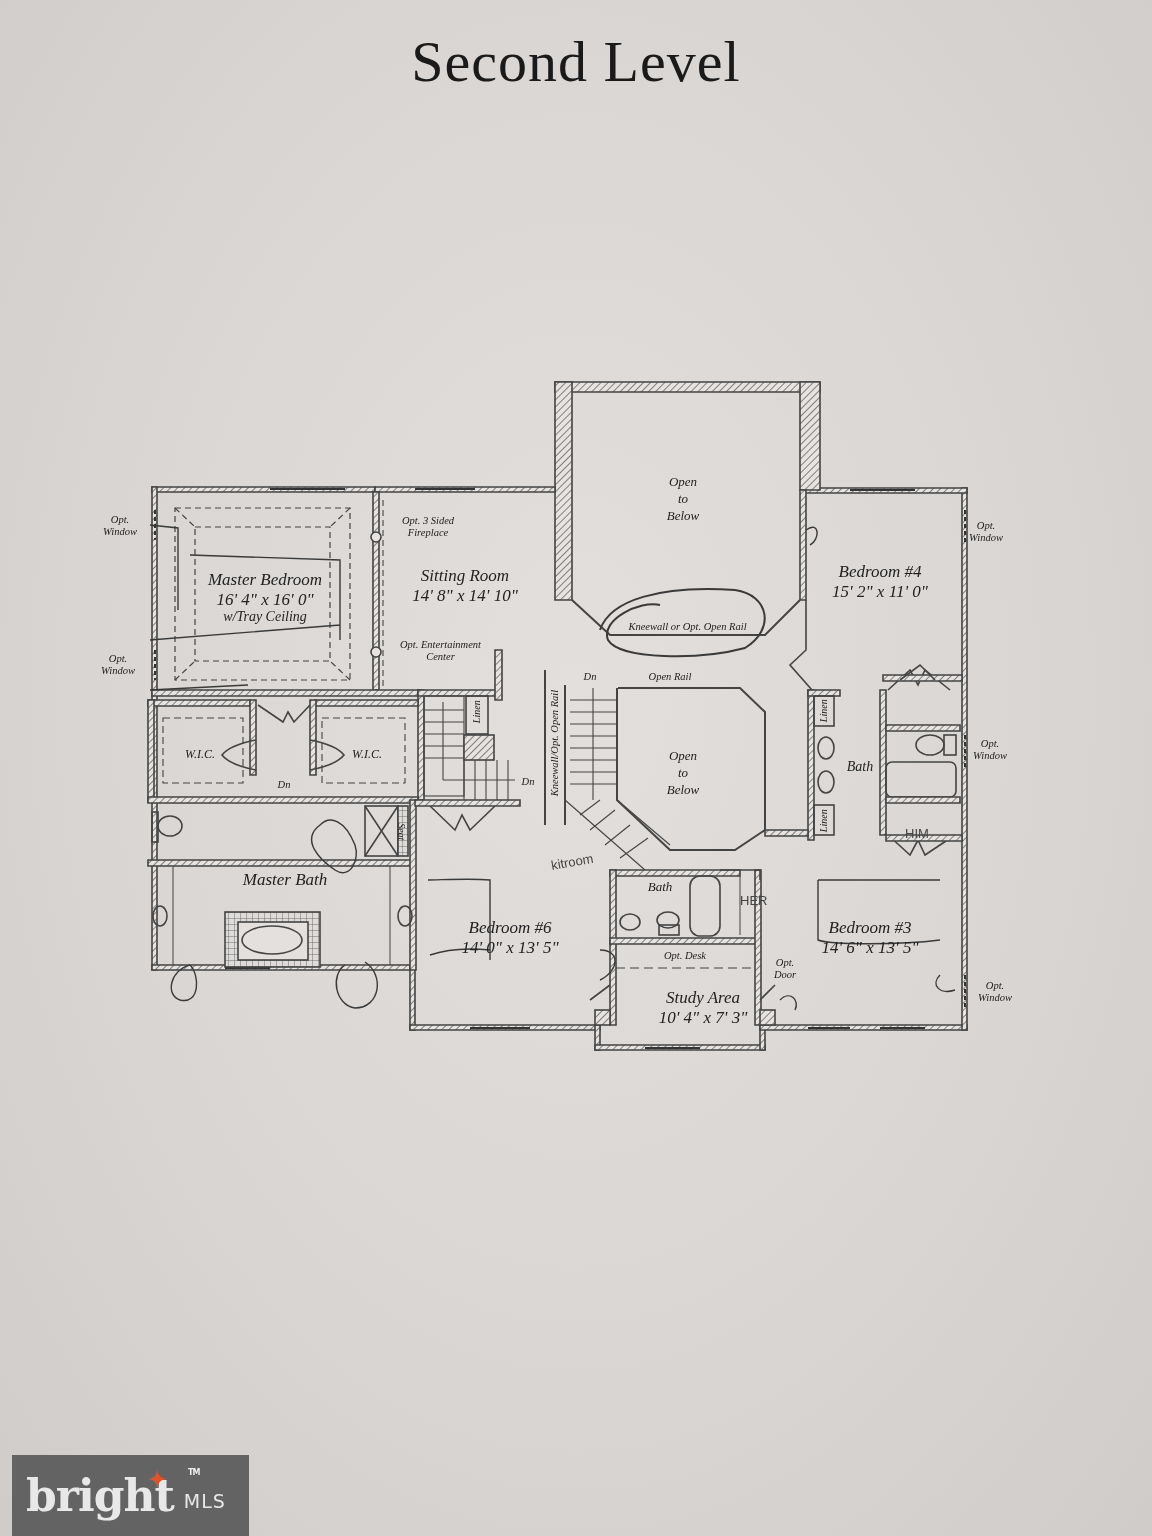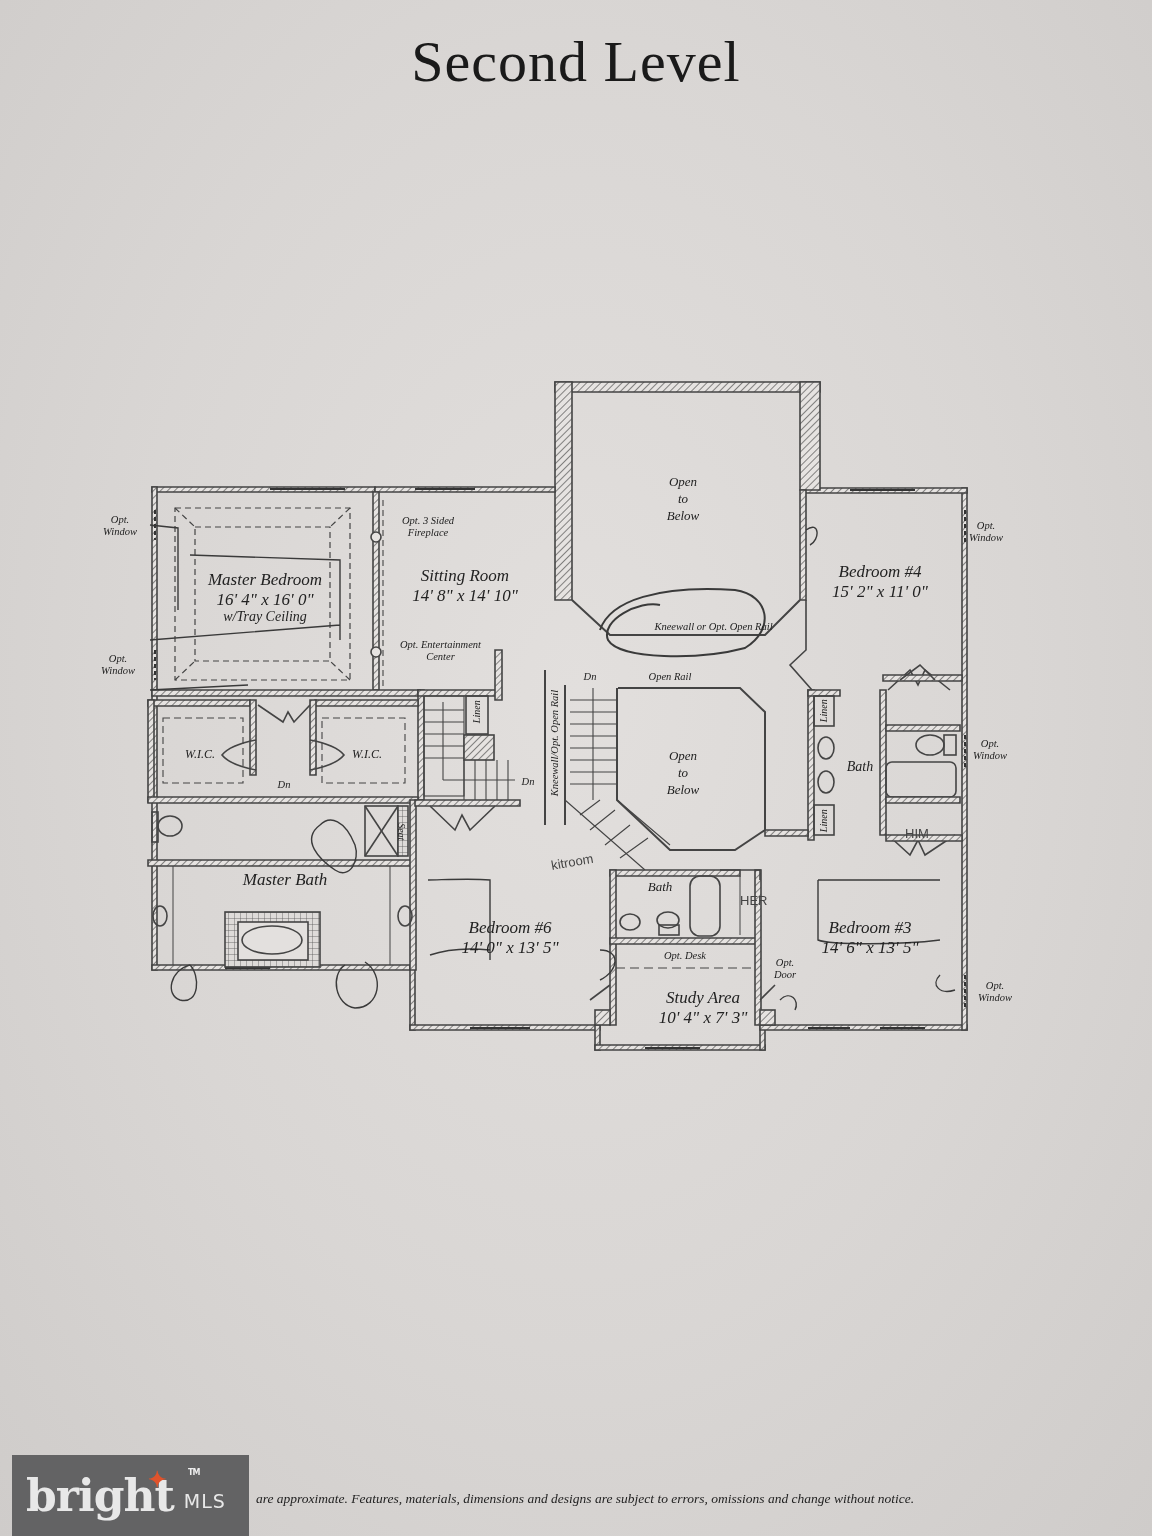--- a/index.html
+++ b/index.html
@@ -290,38 +290,37 @@
   <div>Window</div>
 </div>
 <div class="lbl tiny" style="left:388px;top:515px;width:80px;">
   <div>Opt. 3 Sided</div>
   <div>Fireplace</div>
 </div>
 <div class="lbl tiny" style="left:383px;top:639px;width:115px;">
   <div>Opt. Entertainment</div>
   <div>Center</div>
 </div>
-<div class="lbl tiny" style="left:610px;top:621px;width:155px;padding-left:26px;">Kneewall or Opt. Open Rail</div>
+<div class="lbl tiny" style="left:610px;top:621px;width:155px;">Kneewall or Opt. Open Rail</div>
 <div class="lbl tiny" style="left:495px;top:737px;width:120px;transform:rotate(-90deg);">Kneewall/Opt. Open Rail</div>
 <div class="lbl tiny" style="left:640px;top:671px;width:60px;">Open Rail</div>
 <div class="lbl tiny" style="left:580px;top:671px;width:20px;">Dn</div>
 <div class="lbl tiny" style="left:518px;top:776px;width:20px;">Dn</div>
 <div class="lbl tiny" style="left:274px;top:779px;width:20px;">Dn</div>
 <div class="lbl tiny" style="left:460px;top:706px;width:34px;transform:rotate(-90deg);font-size:10px;">Linen</div>
 <div class="lbl tiny" style="left:807px;top:705px;width:34px;transform:rotate(-90deg);font-size:10px;">Linen</div>
 <div class="lbl tiny" style="left:807px;top:815px;width:34px;transform:rotate(-90deg);font-size:10px;">Linen</div>
 <div class="lbl tiny" style="left:388px;top:826px;width:26px;transform:rotate(90deg);font-size:10px;">Seat</div>
 <div class="lbl tiny" style="left:650px;top:950px;width:70px;">Opt. Desk</div>
 <div class="lbl tiny" style="left:770px;top:957px;width:30px;">
   <div>Opt.</div>
   <div>Door</div>
 </div>
 
 <div class="footer">
-  <div>are approximate. Features, materials, dimensions and designs are subject to errors, omissions and change without notice.</div>
 </div>
 
 <div class="logo">
   <span class="word">
     <span>bright</span>
     <span class="star">✦</span>
     <span class="tm">TM</span>
   </span>
   <span class="mls">MLS</span>
 </div>

